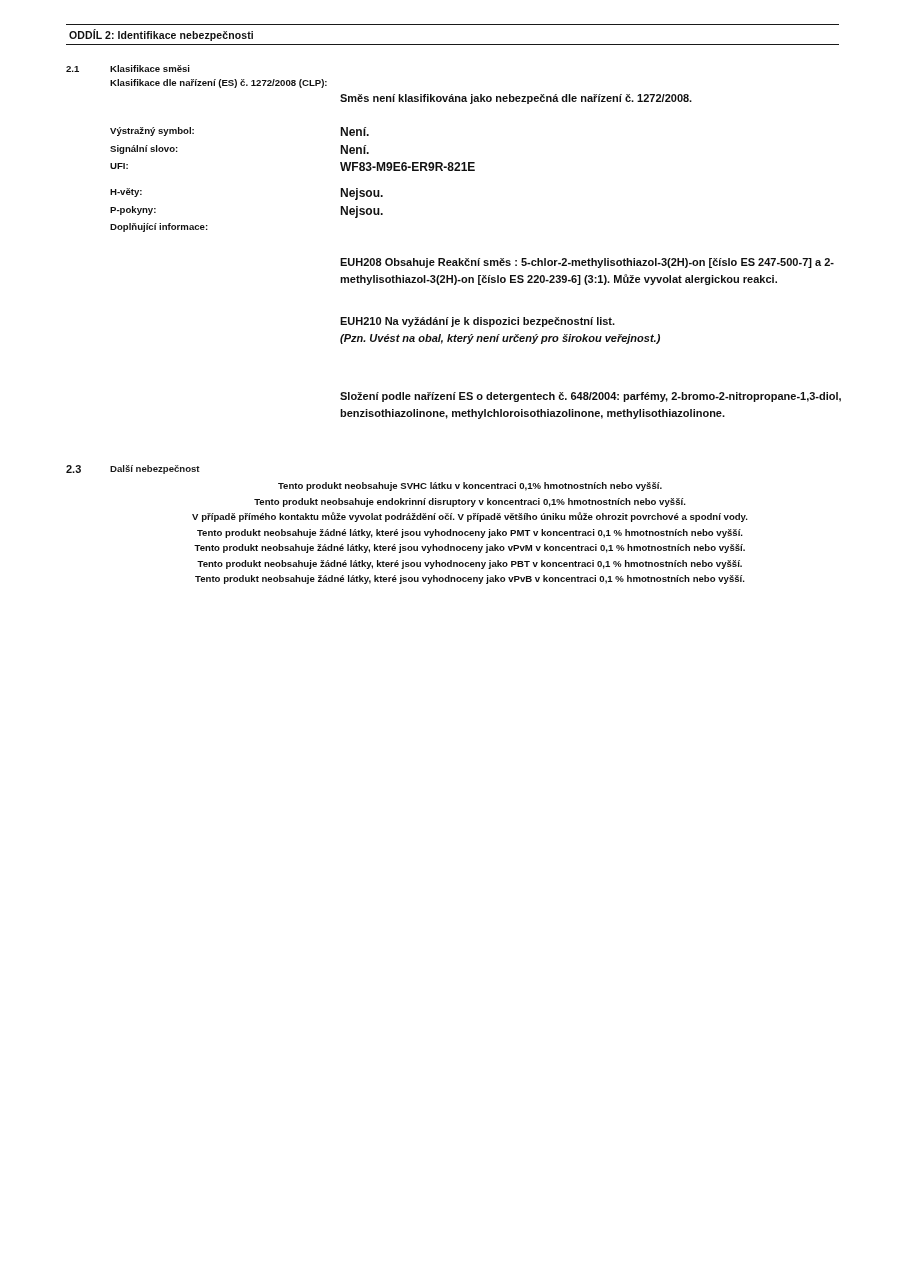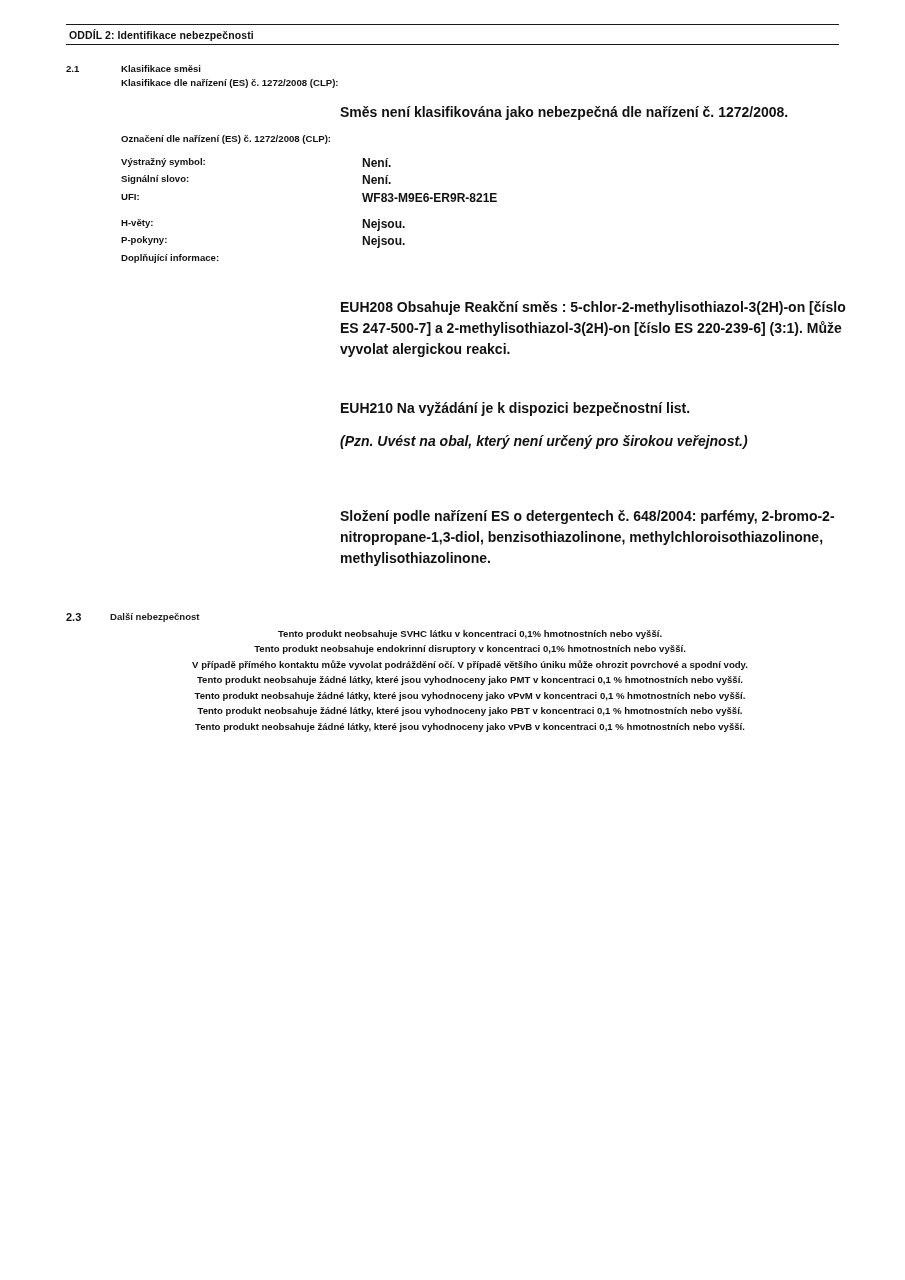--- a/index.html
+++ b/index.html
@@ -48,21 +48,20 @@
 
   .block {
     position: relative;
     margin-bottom: 0;
   }
 
   .row {
     display: flex;
     align-items: flex-start;
     line-height: 1.45;
-    gap: 11px;
   }
   .num {
     width: 44px;
     flex: 0 0 44px;
     font-size: 9.6px;
     font-weight: bold;
     color: #111;
   }
   .lbl {
     width: 230px;
@@ -73,26 +72,25 @@
   .lbl.bold { font-weight: bold; }
   .val {
     flex: 1 1 auto;
     font-size: 12px;
     color: #111;
   }
   .val.bold { font-weight: bold; }
 
   .wide-val {
     margin-left: 274px;
-    font-size: 14px;
+    font-size: 11px;
     color: #111;
     font-weight: bold;
     max-width: 520px;
     line-height: 1.5;
-    margin-top: 12px;
   }
   .wide-val.italic {
     font-style: italic;
   }
 
   .spacer-2 { height: 9px; }
   .spacer-5 { height: 20px; }
   .spacer-6 { height: 26px; }
   .spacer-big { height: 42px; }
 
@@ -134,24 +132,20 @@
       <div class="row">
         <div class="num"></div>
         <div class="lbl bold">Klasifikace dle nařízení (ES) č. 1272/2008 (CLP):</div>
       </div>
       <div class="wide-val">Směs není klasifikována jako nebezpečná dle nařízení č. 1272/2008.</div>
     </div>
 
     <div class="spacer-2"></div>
 
     <div class="block">
-      <div class="row">
-        <div class="num"></div>
-        <div class="lbl bold">Označení dle nařízení (ES) č. 1272/2008 (CLP):</div>
-      </div>
 
       <div class="spacer-2"></div>
 
       <div class="row">
         <div class="num"></div>
         <div class="lbl bold">Výstražný symbol:</div>
         <div class="val bold">Není.</div>
       </div>
       <div class="row">
         <div class="num"></div>

